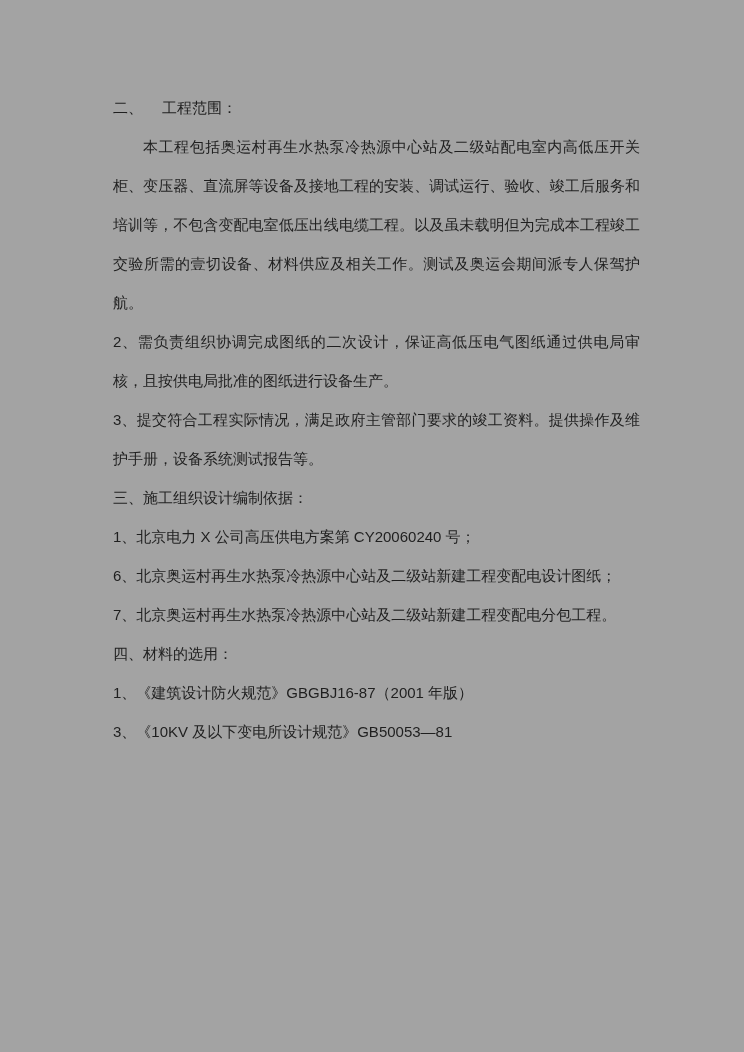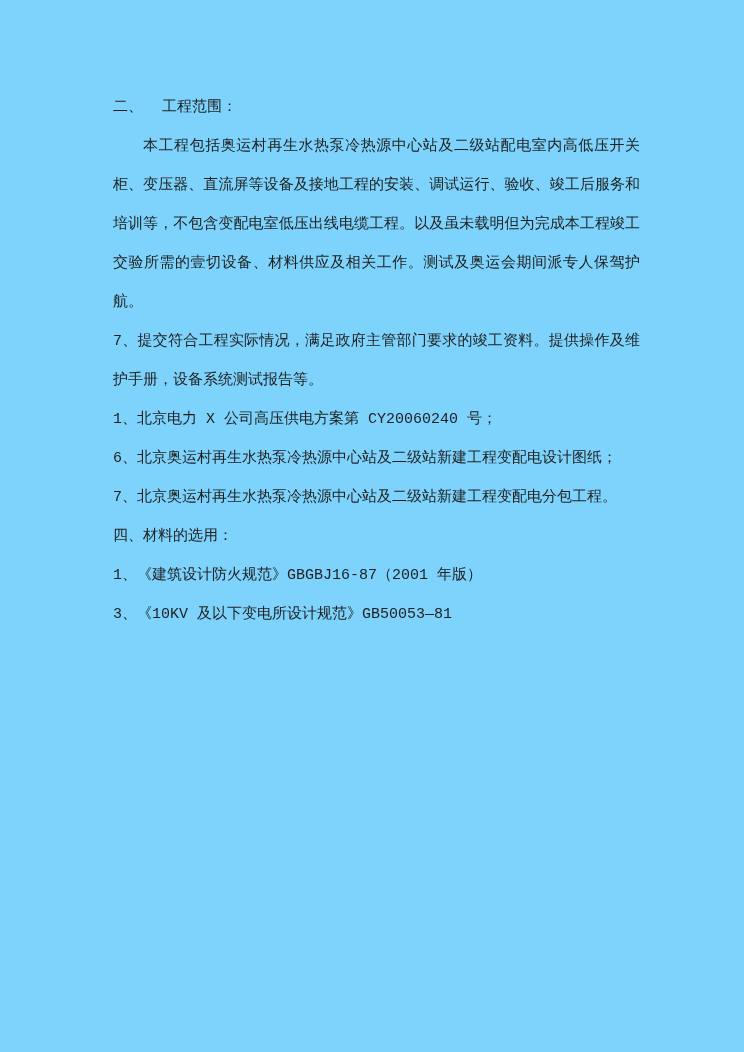--- a/index.html
+++ b/index.html
@@ -5,23 +5,23 @@
   html, body {
     margin: 0;
     padding: 0;
     background: #e8e8e8;
   }
   .page {
     position: relative;
     width: 744px;
     height: 1052px;
     margin: 0 auto;
-    background: #7dd3fc;
+    background: #a3a3a3;
     overflow: hidden;
-    font-family: Liberation Mono, monospace;
+    font-family: Liberation Sans, sans-serif;
     color: #1f1f1f;
   }
   .content {
     padding: 88px 104px 0 113px;
   }
   .content p {
     margin: 0;
     font-size: 15px;
     line-height: 39px;
     font-weight: normal;
@@ -43,22 +43,24 @@
 </style>
 </head>
 <body>
 
 <div class="page">
   <div class="content">
 
     <p class="heading"><span>二、</span><span class="heading-gap-spacer"></span><span>工程范围：</span></p>
 
     <p class="para indent">本工程包括奥运村再生水热泵冷热源中心站及二级站配电室内高低压开关柜、变压器、直流屏等设备及接地工程的安装、调试运行、验收、竣工后服务和培训等，不包含变配电室低压出线电缆工程。以及虽未载明但为完成本工程竣工交验所需的壹切设备、材料供应及相关工作。测试及奥运会期间派专人保驾护航。</p>
-    <p class="para">7、提交符合工程实际情况，满足政府主管部门要求的竣工资料。提供操作及维护手册，设备系统测试报告等。</p>
+    <p class="para">2、需负责组织协调完成图纸的二次设计，保证高低压电气图纸通过供电局审核，且按供电局批准的图纸进行设备生产。</p>
+    <p class="para">3、提交符合工程实际情况，满足政府主管部门要求的竣工资料。提供操作及维护手册，设备系统测试报告等。</p>
 
+    <p class="heading"><span>三、</span><span>施工组织设计编制依据：</span></p>
 
     <p class="para">1、北京电力 X 公司高压供电方案第 CY20060240 号；</p>
     <p class="para">6、北京奥运村再生水热泵冷热源中心站及二级站新建工程变配电设计图纸；</p>
     <p class="para">7、北京奥运村再生水热泵冷热源中心站及二级站新建工程变配电分包工程。</p>
 
     <p class="heading"><span>四、</span><span>材料的选用：</span></p>
 
     <p class="para">1、《建筑设计防火规范》GBGBJ16-87（2001 年版）</p>
     <p class="para">3、《10KV 及以下变电所设计规范》GB50053—81</p>
 

